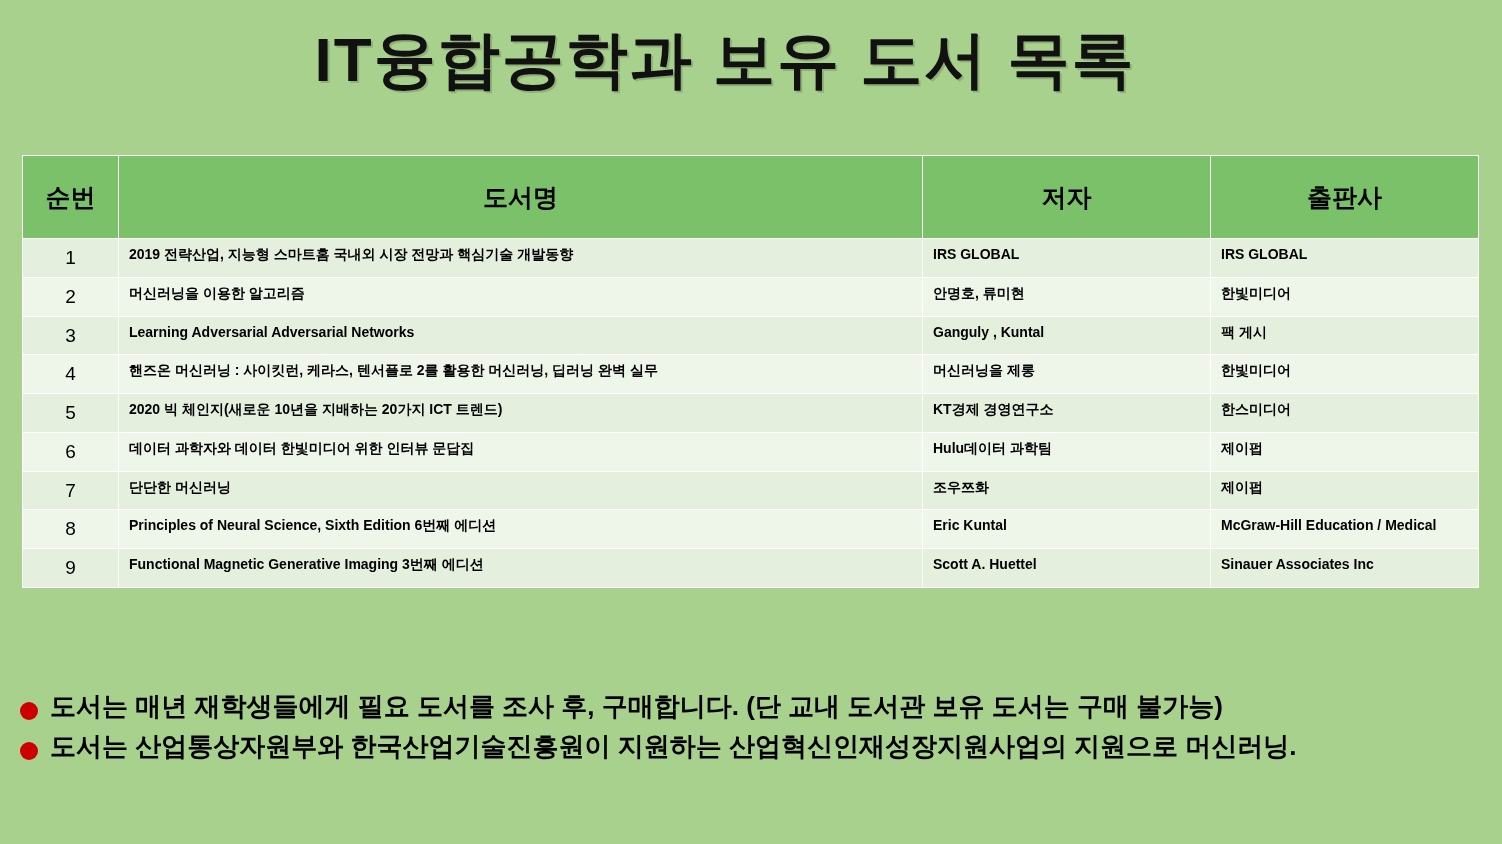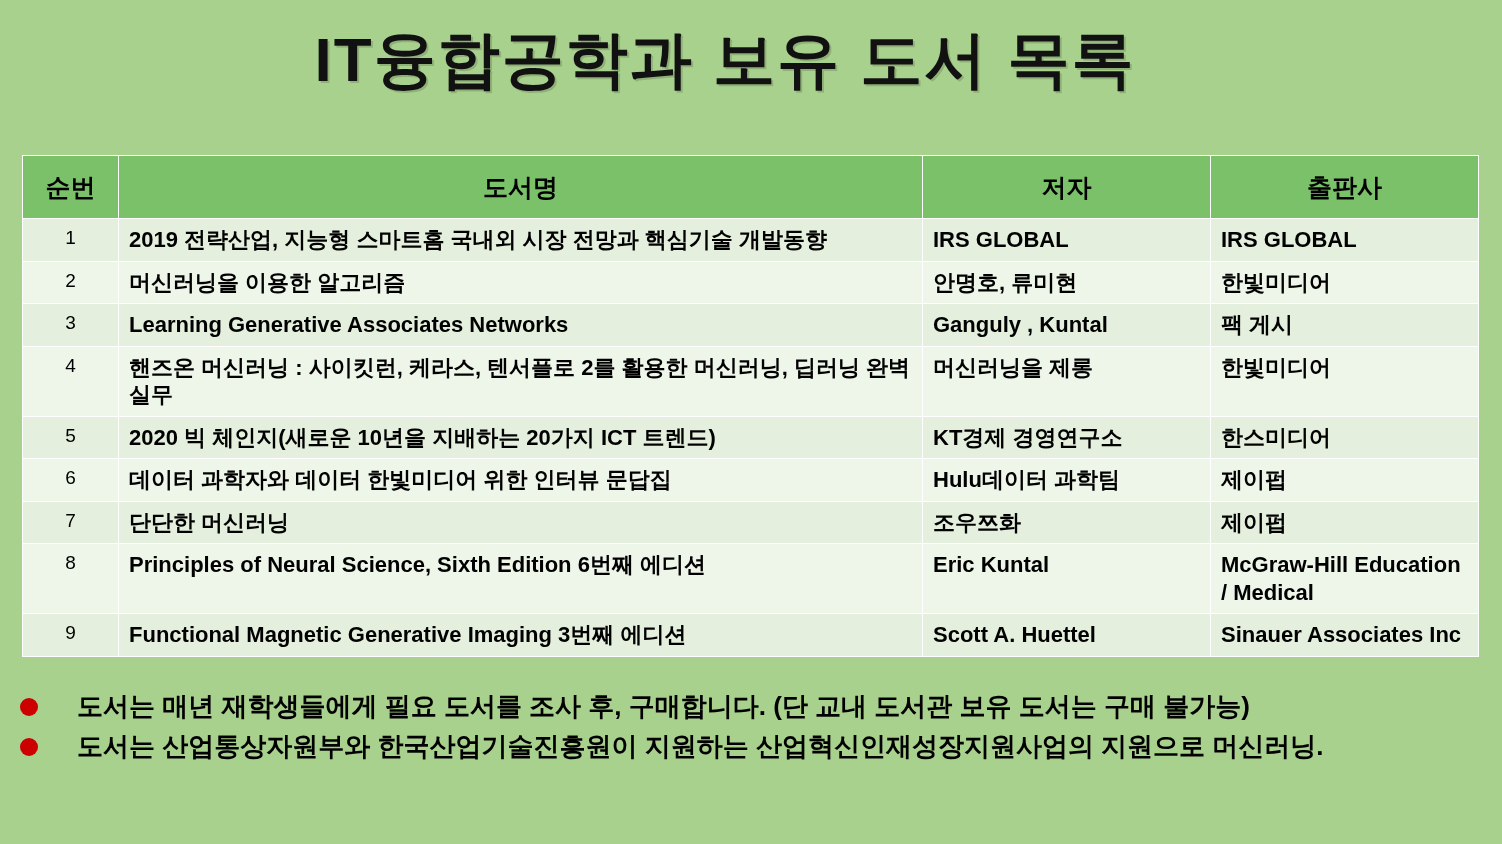--- a/index.html
+++ b/index.html
@@ -46,28 +46,28 @@
   table.book-table col.c-no { width: 96px; }
   table.book-table col.c-title { width: 804px; }
   table.book-table col.c-author { width: 288px; }
   table.book-table col.c-pub { width: 268px; }
 
   table.book-table thead th {
     background: #7ac16a;
     color: #000000;
     font-size: 25px;
     font-weight: bold;
-    padding: 10px 4px;
+    padding: 20px 4px;
     border: 1px solid #ffffff;
     text-align: center;
     height: 42px;
   }
   table.book-table tbody td {
     border: 1px solid #ffffff;
-    font-size: 22px;
+    font-size: 14px;
     font-weight: bold;
     color: #000000;
     padding: 7px 10px;
     vertical-align: top;
     line-height: 1.25;
   }
   table.book-table tbody tr td.cell-no {
     text-align: center;
     font-weight: normal;
     font-size: 19px;
@@ -76,23 +76,22 @@
   tbody tr:nth-child(even) td { background: #eef5e9; }
 
   .notes {
     position: absolute;
     left: 20px;
     top: 690px;
     width: 1460px;
   }
   .note-line {
     display: flex;
-    align-items: flex-start;
+    align-items: center;
     margin-bottom: 6px;
-    gap: 27px;
   }
   .bullet-dot {
     width: 18px;
     height: 18px;
     border-radius: 50%;
     background: #cc0000;
     margin-right: 12px;
     margin-top: 8px;
     flex: 0 0 auto;
   }
@@ -134,21 +133,21 @@
           <td>IRS GLOBAL</td>
         </tr>
         <tr>
           <td class="cell-no">2</td>
           <td>머신러닝을 이용한 알고리즘</td>
           <td>안명호, 류미현</td>
           <td>한빛미디어</td>
         </tr>
         <tr>
           <td class="cell-no">3</td>
-          <td>Learning Generative Associates Networks</td>
+          <td>Learning Adversarial Adversarial Networks</td>
           <td>Ganguly , Kuntal</td>
           <td>팩 게시</td>
         </tr>
         <tr>
           <td class="cell-no">4</td>
           <td>핸즈온 머신러닝 : 사이킷런, 케라스, 텐서플로 2를 활용한 머신러닝, 딥러닝 완벽 실무</td>
           <td>머신러닝을 제롱</td>
           <td>한빛미디어</td>
         </tr>
         <tr>

